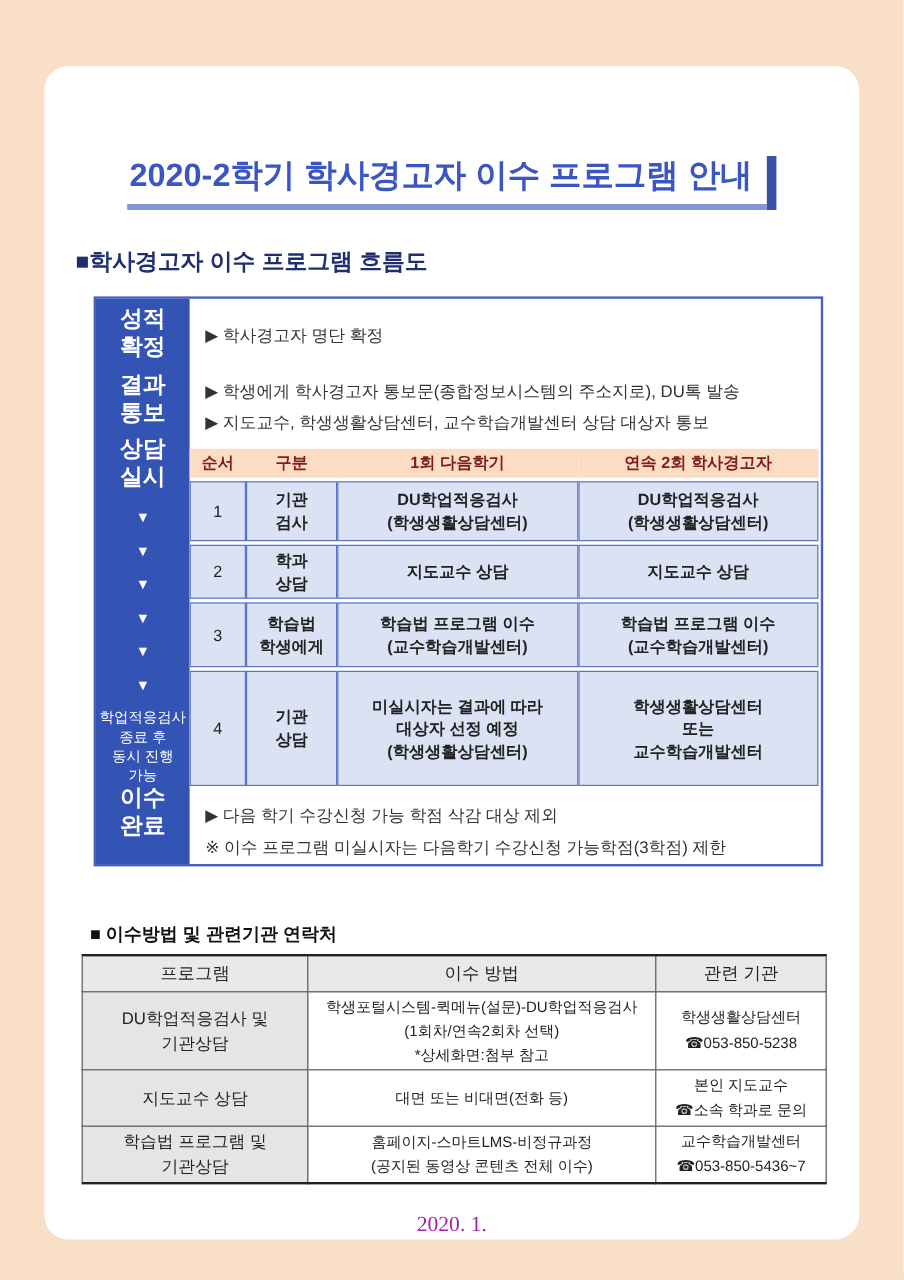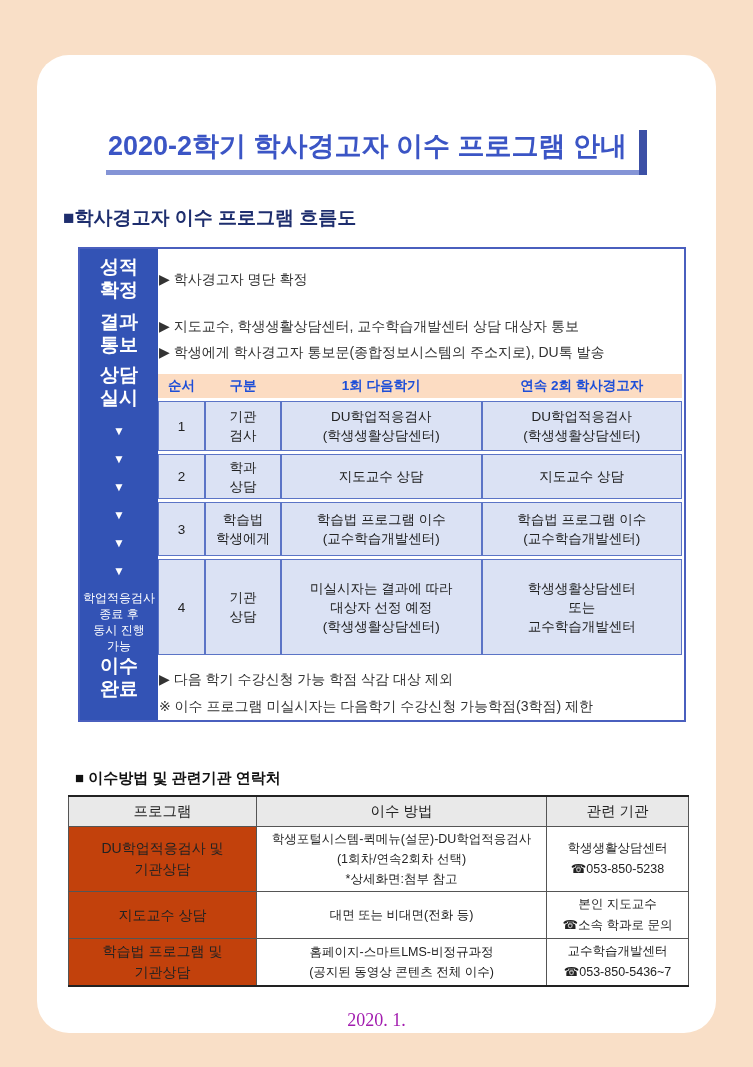--- a/index.html
+++ b/index.html
@@ -4,21 +4,21 @@
 <style>
   html,body{margin:0;padding:0;}
   body{
     width:753px;height:1067px;
     background:#f9dfc7;
     font-family:"Liberation Sans","DejaVu Sans",sans-serif;
     position:relative;overflow:hidden;
   }
   .card{
     position:absolute;left:37px;top:55px;width:679px;height:978px;
-    background:#ffffff;border-radius:32px;box-sizing:border-box;
+    background:#ffffff;border-radius:20px;box-sizing:border-box;
     padding-top:73px;
   }
   
   .title-wrap{text-align:center;}
   .title-block{display:inline-flex;align-items:flex-end;}
   .title-text{
     font-size:27px;font-weight:bold;color:#3b55c5;
     letter-spacing:0;padding:0 12px 6px 2px;
     border-bottom:5px solid #8494d6;white-space:nowrap;
   }
@@ -37,62 +37,62 @@
     align-items:center;
   }
   .stage{font-size:19px;line-height:23px;white-space:pre-line;}
   .stage-confirm{margin-top:6px;}
   .stage-notify{margin-top:9px;}
   .stage-counsel{margin-top:7px;}
   .arrow{font-size:12px;line-height:12px;margin-top:16px;color:#fff;}
   .flow-note{margin-top:13px;font-size:12px;line-height:16px;font-weight:normal;white-space:pre-line;}
   .stage-complete{}
   .flow-right{flex:1;display:flex;flex-direction:column;min-width:0;}
-  .fr-sec{padding-left:1px;font-size:14px;color:#333;box-sizing:border-box;}
+  .fr-sec{padding-left:13px;font-size:14px;color:#333;box-sizing:border-box;}
   .fr-sec .line{line-height:26px;white-space:pre-line;}
   .sec-confirm{height:60px;padding-top:17px;}
   .sec-notify{height:63px;padding-top:4px;}
   .sec-complete{flex:1;padding-top:8px;}
   .sec-complete .line{line-height:27px;}
   
   .inner{
     border-collapse:separate;border-spacing:0 3px;
     width:calc(100% - 2px);table-layout:fixed;
   }
   .inner col.c-seq{width:47px;}
   .inner col.c-type{width:76px;}
   .inner th{
     background:#fcdcc2;border:none;font-weight:bold;
-    font-size:13.5px;color:#1d4ed8;height:24px;padding:0;
+    font-size:13.5px;color:#7f1d1d;height:24px;padding:0;
   }
   .inner td{
     border:1px solid #5b74c6;background:#dbe2f4;
     text-align:center;vertical-align:middle;
     font-size:13.5px;color:#222;line-height:19px;
-    white-space:pre-line;padding:2px;font-weight:normal;
+    white-space:pre-line;padding:2px;font-weight:bold;
   }
   .inner td.seq{font-weight:normal;}
   .inner tr.r1{height:50px;}
   .inner tr.r2{height:45px;}
   .inner tr.r3{height:54px;}
   .inner tr.r4{height:96px;}
   
   .contact{
     margin:7px 0 0 31px;width:620px;border-collapse:collapse;table-layout:fixed;
     border-top:2px solid #222;border-bottom:2px solid #222;
   }
   .contact col.k-prog{width:188px;}
   .contact col.k-method{width:290px;}
   .contact col.k-org{width:142px;}
   .contact th,.contact td{
     border:1px solid #555;text-align:center;vertical-align:middle;
     white-space:pre-line;color:#222;padding:2px;
   }
   .contact th{background:#e9e9e9;font-weight:normal;font-size:14.5px;height:25px;}
-  .contact td.program{background:#c2410c;font-size:14px;line-height:21px;}
+  .contact td.program{background:#e5e5e5;font-size:14px;line-height:21px;}
   .contact td.method{font-size:12.5px;line-height:20px;}
   .contact td.org{font-size:12.5px;line-height:21px;}
   .contact tr.k1{height:64px;}
   .contact tr.k2{height:45px;}
   .contact tr.k3{height:43px;}
   
   .date{
     text-align:center;margin-top:23px;
     font-family:"Liberation Serif","DejaVu Serif",serif;
     font-size:18px;color:#a21caf;
@@ -132,22 +132,22 @@
 가능</div>
       <div class="stage stage-complete">이수
 완료</div>
     </div>
 
     <div class="flow-right">
       <div class="fr-sec sec-confirm">
         <div class="line">▶  학사경고자 명단 확정</div>
       </div>
       <div class="fr-sec sec-notify">
+        <div class="line">▶  학생에게 학사경고자 통보문(종합정보시스템의 주소지로), DU톡 발송</div>
         <div class="line">▶  지도교수, 학생생활상담센터, 교수학습개발센터 상담 대상자 통보</div>
-        <div class="line">▶  학생에게 학사경고자 통보문(종합정보시스템의 주소지로), DU톡 발송</div>
       </div>
 
       <table class="inner">
         <colgroup>
             <col class="c-seq">
             <col class="c-type">
             <col>
             <col>
           </colgroup>
         <tbody>

